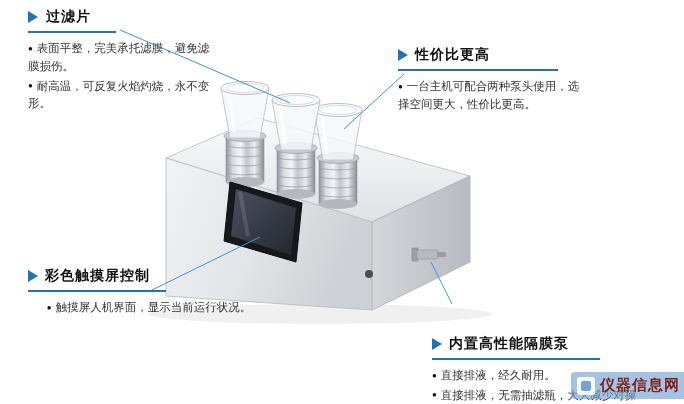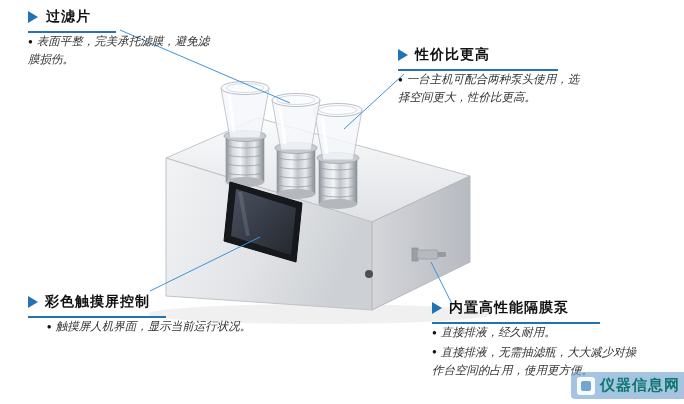--- a/index.html
+++ b/index.html
@@ -25,49 +25,49 @@
   .tri{
     width:0;height:0;flex:0 0 auto;
     border-left:10px solid var(--blue);
     border-top:6px solid transparent;
     border-bottom:6px solid transparent;
   }
   .co-title{
     font-weight:bold;font-size:14px;color:#111;
     letter-spacing:1px;white-space:nowrap;
   }
-  .co-body{font-size:11.5px;color:#333;line-height:1.55;font-style:italic;}
+  .co-body{margin-top:7px;font-size:11.5px;color:#333;line-height:1.55;}
   .pt{margin-bottom:2px;}
   .bullet{font-size:8px;vertical-align:1.5px;margin-right:4px;color:#111;}
-  .w1{width:88px;gap:8px;} .w2{width:160px;} .w3{width:138px;} .w4{width:168px;}
+  .w1{width:88px;gap:8px;} .w2{width:160px;} .w3{width:138px;} .w4{width:168px;margin-top:36px;}
   .b1{width:185px;} .b2{width:185px;} .b3{width:242px;text-align:center;} .b4{width:208px;}
   #co-filter{left:28px;top:8px;}
   #co-pumphead{left:398px;top:46px;}
-  #co-screen{left:28px;top:293px;}
+  #co-screen{left:28px;top:267px;}
   #co-pump{left:432px;top:299px;}
   
   .watermark{
     position:absolute;right:-8px;bottom:5px;
     display:flex;align-items:center;gap:5px;
     background:rgba(108,160,208,0.62);
     border-radius:4px;
     padding:4px 12px 4px 6px;
   }
   .wm-logo{
     width:18px;height:18px;flex:0 0 auto;
     background:rgba(255,255,255,0.92);
     border-radius:3px;
     position:relative;
   }
   .wm-logo::after{
     content:"";position:absolute;left:4px;top:4px;width:10px;height:10px;
     background:rgba(108,160,208,0.95);border-radius:2px;
   }
   .wm-text{
-    color:#0f766e;font-size:15px;font-weight:bold;
+    color:#7f1d1d;font-size:15px;font-weight:bold;
     letter-spacing:1px;white-space:nowrap;
   }
 </style>
 </head>
 <body>
 
 <div class="stage">
 
   <svg class="art" width="684" height="404" viewBox="0 0 684 404" aria-hidden="true">
     <defs>
@@ -160,20 +160,23 @@
 
   <div class="callout" id="co-filter">
     <div class="co-head w1">
       <span class="tri"></span>
       <span class="co-title">过滤片</span>
     </div>
     <div class="co-body b1">
       <div class="pt">
         <span class="bullet">●</span><span>表面平整，完美承托滤膜，避免滤膜损伤。</span>
       </div>
+      <div class="pt">
+        <span class="bullet">●</span><span>耐高温，可反复火焰灼烧，永不变形。</span>
+      </div>
     </div>
   </div>
 
   <div class="callout" id="co-pumphead">
     <div class="co-head w2">
       <span class="tri"></span>
       <span class="co-title">性价比更高</span>
     </div>
     <div class="co-body b2">
       <div class="pt">

